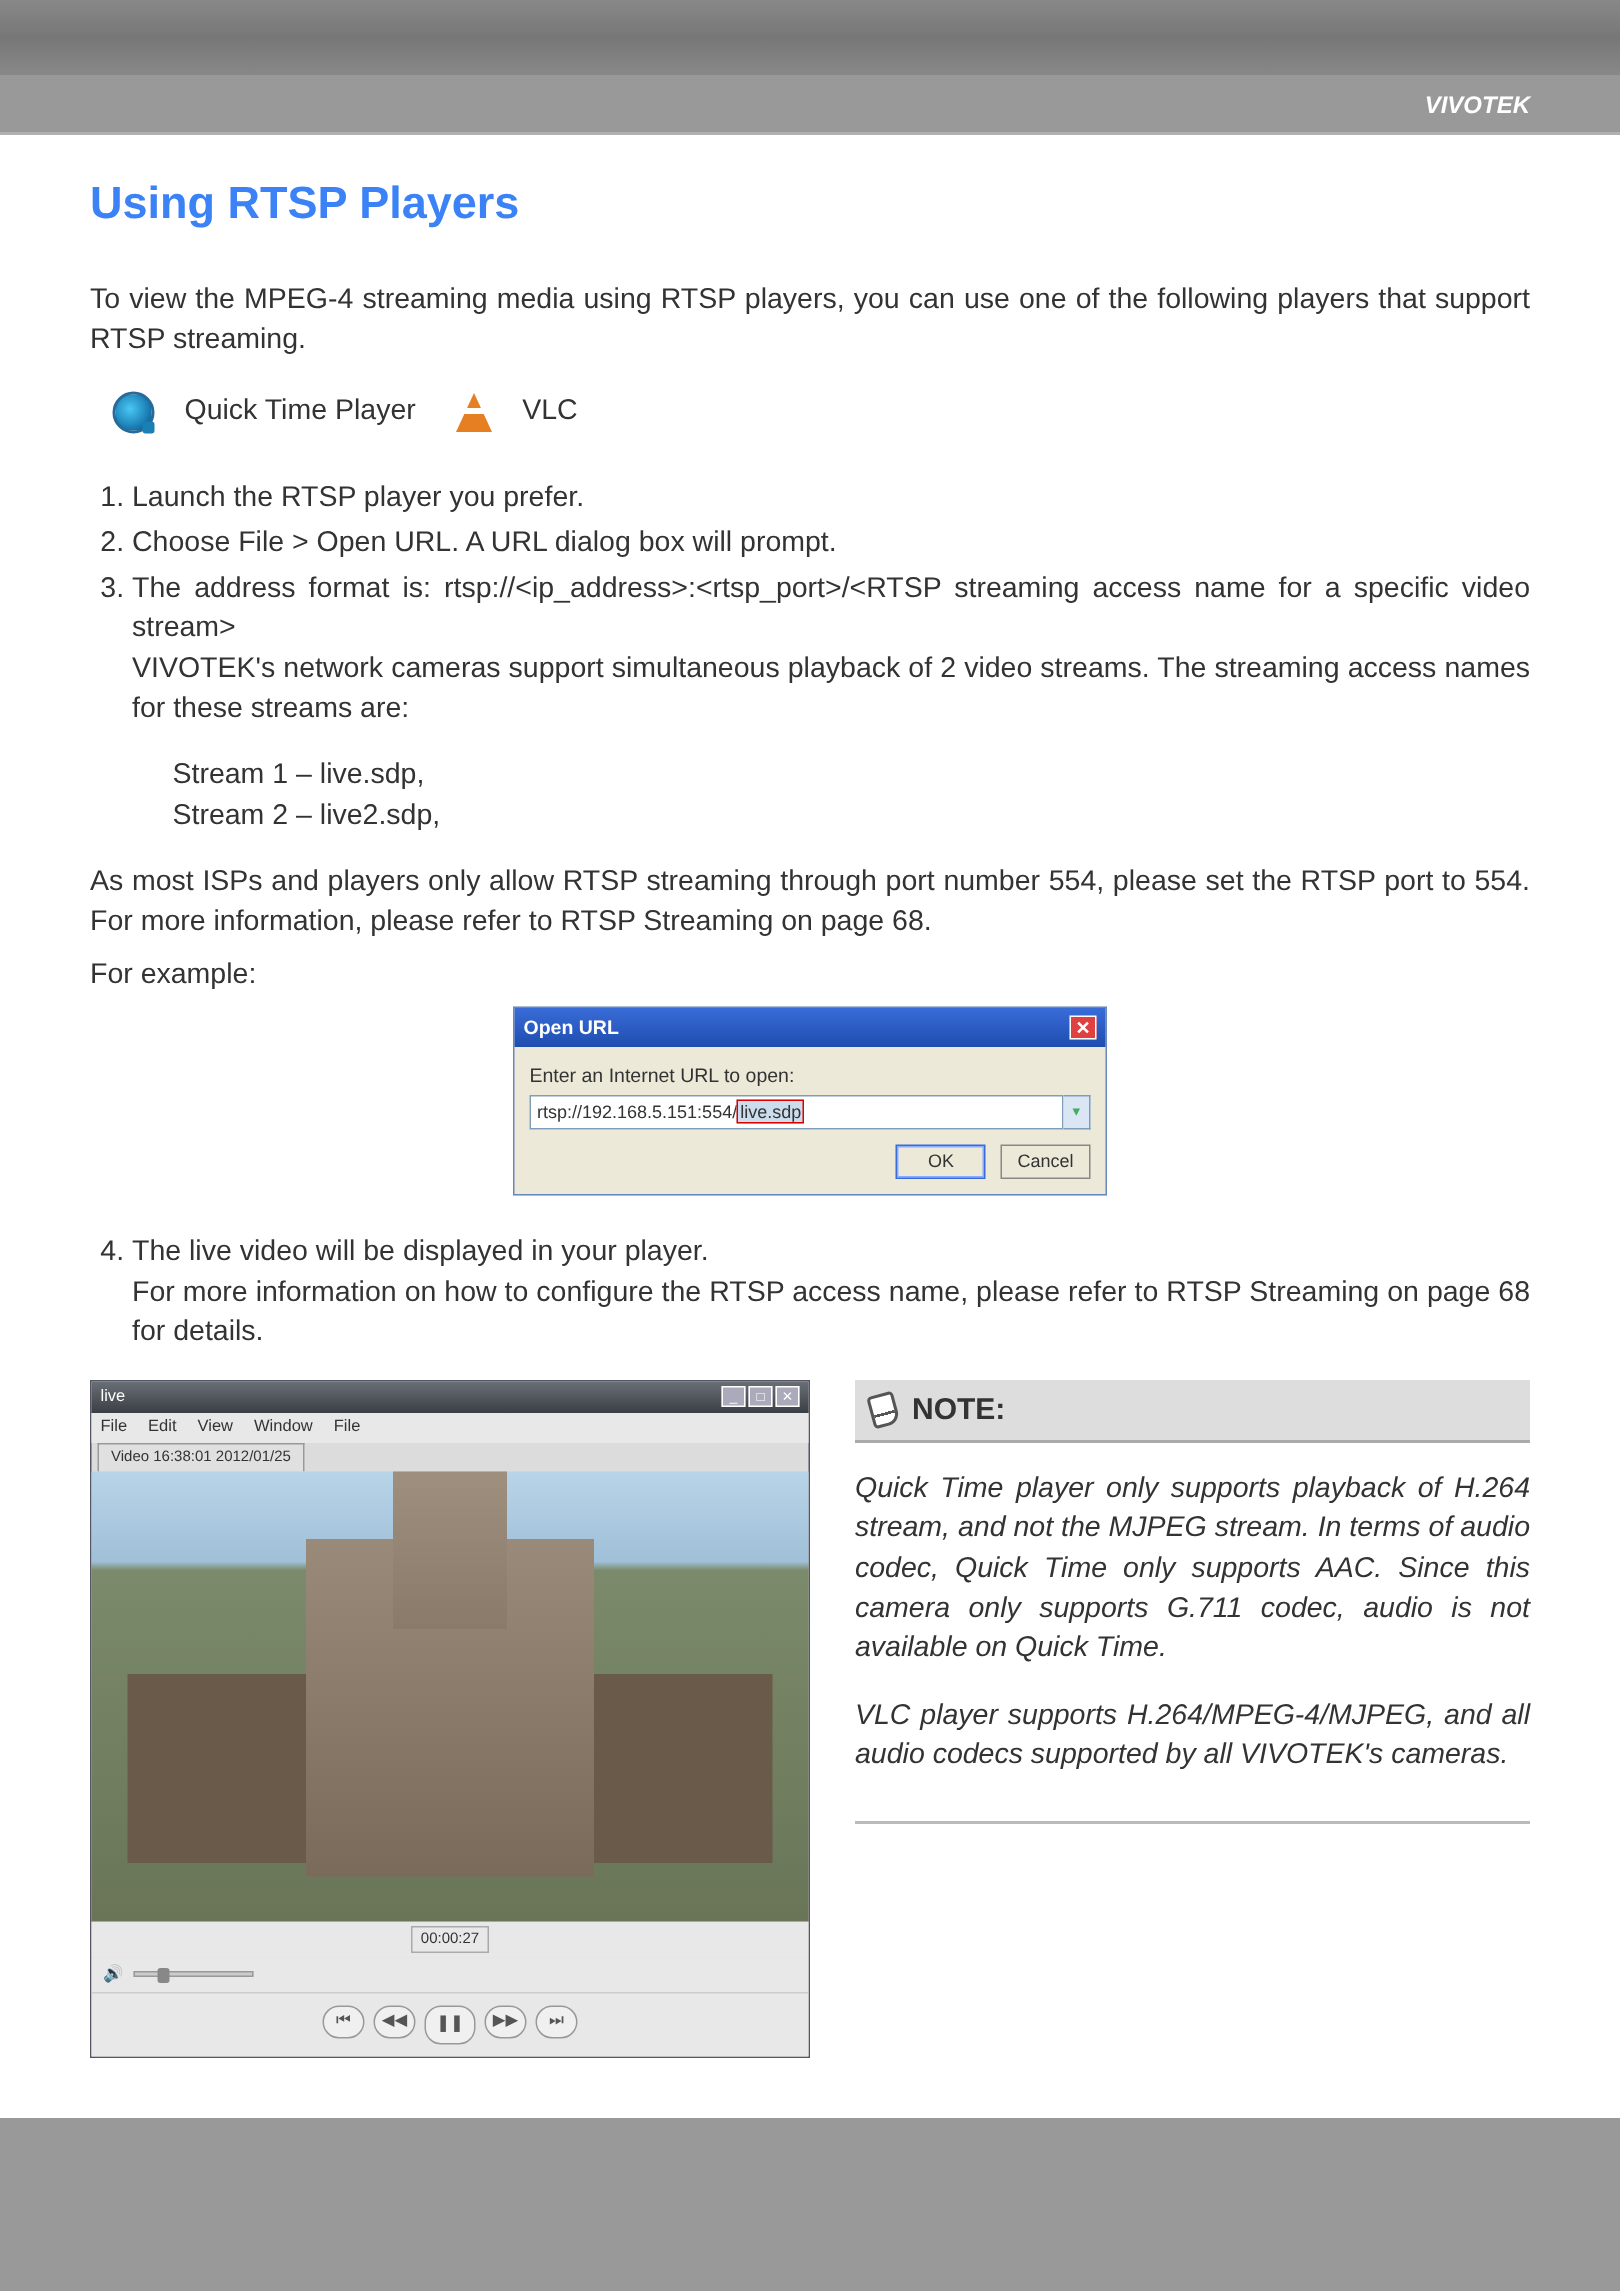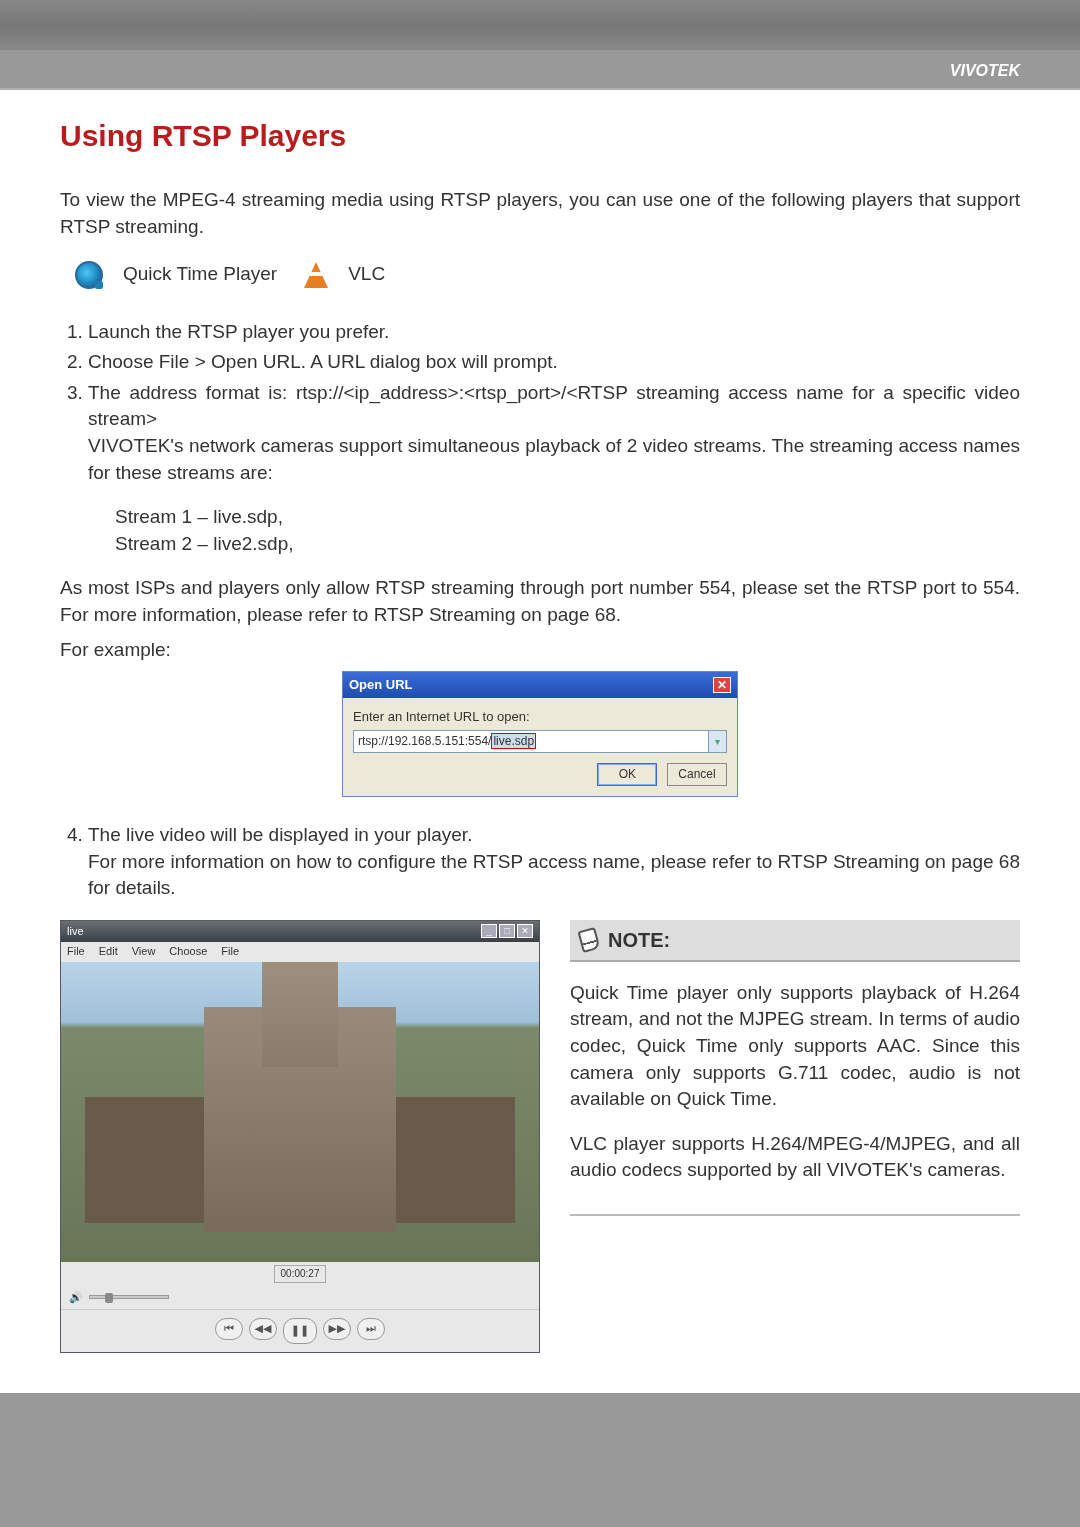--- a/index.html
+++ b/index.html
@@ -28,21 +28,21 @@
   .rule {
     height: 2px;
     background: #b0b0b0;
     margin-bottom: 25px;
   }
   .page {
     background: #fff;
     padding: 0 60px 40px 60px;
   }
   h1 {
-    color: #b91c1c;
+    color: #3b82f6;
     font-size: 30px;
     font-weight: bold;
     margin-bottom: 30px;
   }
   .intro { text-align: justify; margin-bottom: 20px; }
   .player-list {
     display: flex;
     flex-direction: row;
     gap: 8px;
     margin-bottom: 30px;
@@ -192,21 +192,21 @@
     background: #ddd; border-bottom: 2px solid #aaa;
     display: flex; align-items: center; gap: 10px;
     padding: 6px 10px; font-weight: bold; font-size: 20px; text-align: center;
   }
   .note-icon {
     width: 18px; height: 22px;
     border: 2px solid #555; border-radius: 3px 3px 8px 3px;
     transform: rotate(-15deg);
     background: linear-gradient(180deg, #fff 0%, #fff 60%, #555 60%, #555 70%, #fff 70%);
   }
-  .note-body p { margin-top: 18px; text-align: justify; }
+  .note-body p { margin-top: 18px; text-align: justify; font-style: italic; }
   .note-rule { height: 2px; background: #bbb; margin-top: 30px; }
 
   .footer {
     text-align: right;
     padding: 200px 60px 30px 0;
     color: #dcdcdc;
     font-style: italic;
     font-size: 16px;
     background: #999;
   }
@@ -294,23 +294,24 @@
           <div class="pw-winbtns">
             <div class="pw-winbtn">_</div>
             <div class="pw-winbtn">□</div>
             <div class="pw-winbtn">✕</div>
           </div>
         </div>
         <div class="pw-menu">
           <span>File</span>
           <span>Edit</span>
           <span>View</span>
-          <span>Choose</span>
+          <span>Window</span>
           <span>File</span>
         </div>
+        <div><span class="pw-tab">Video 16:38:01 2012/01/25</span></div>
         <div class="pw-video">
           <div class="wings-l"></div>
           <div class="wings-r"></div>
           <div class="building"></div>
           <div class="tower"></div>
         </div>
         <div class="pw-status">
           <span class="time">00:00:27</span>
         </div>
         <div class="pw-vol">

